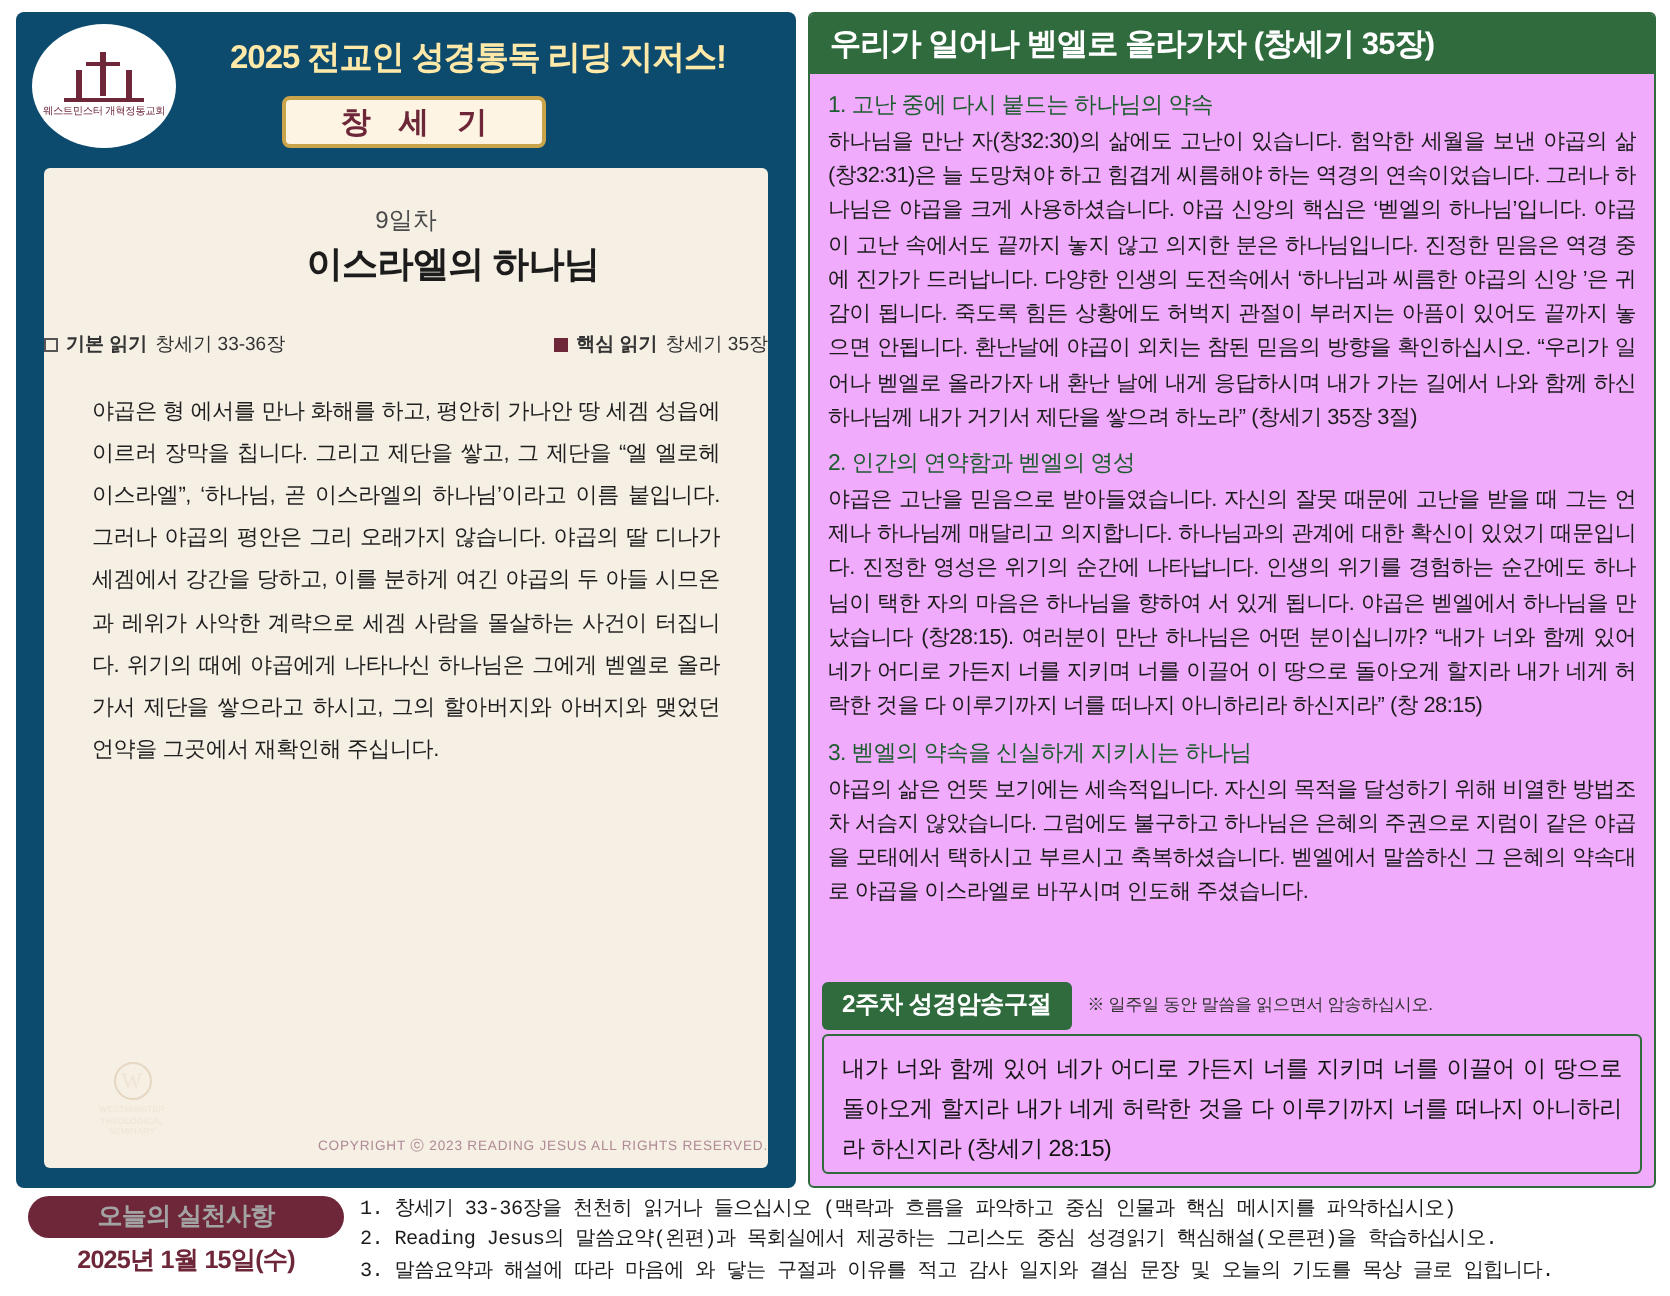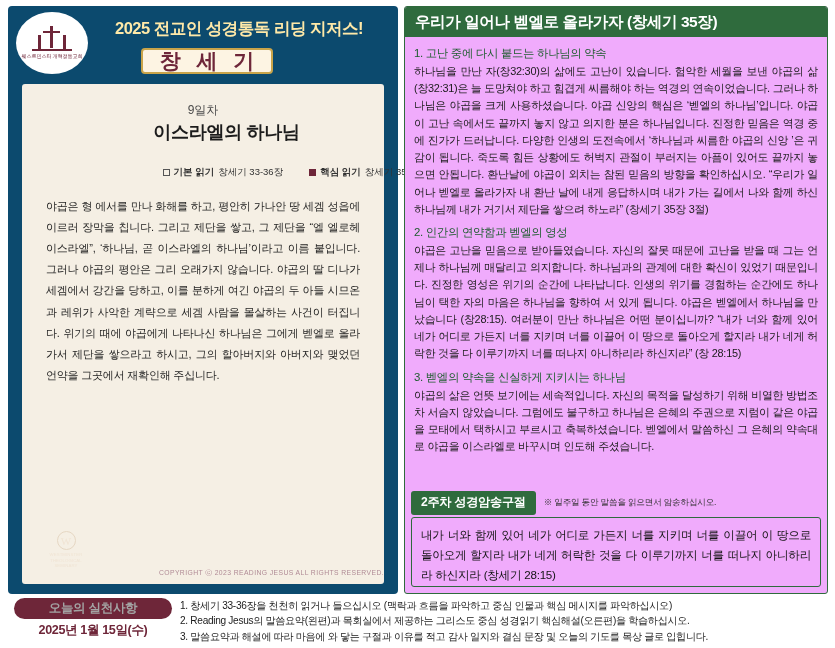--- a/index.html
+++ b/index.html
@@ -40,43 +40,43 @@
     font-size: 16.5px; font-weight: bold;
     letter-spacing: -0.5px;
   }
   .genesis-badge {
     position: absolute; left: 133px; top: 42px;
     width: 132px; height: 26px;
     background: #fdf4e3;
     border: 2px solid #c9a44a;
     border-radius: 4px;
     display: flex; align-items: center; justify-content: center;
-    color: #6e2639; font-size: 21px; font-weight: bold; letter-spacing: 5px;
+    color: #6e2639; font-size: 15px; font-weight: bold; letter-spacing: 5px;
     text-indent: 5px;
   }
   .card {
     position: absolute; left: 14px; top: 78px;
     width: 362px; height: 500px;
     background: #f5efe4;
     border-radius: 3px;
   }
   .day-label {
     position: absolute; top: 18px; left: 0; width: 100%;
     text-align: center; font-size: 12px; color: #4a4a4a;
   }
   .card-title {
     position: absolute; top: 36px; left: 0; width: 100%;
     text-align: center; font-size: 18px; font-weight: bold; color: #1c1c1c;
     letter-spacing: -0.3px;
     padding-left: 47px;
   }
   .readings {
     position: absolute; top: 82px; left: 0; width: 100%;
-    display: flex; justify-content: flex-end; gap: 26px;
-    font-size: 9.5px; color: #333; margin-left: 32px;
+    display: flex; justify-content: space-between; gap: 26px;
+    font-size: 9.5px; color: #333;
   }
   .readings .item { display: flex; align-items: center; gap: 4px; }
   .chk { display:inline-block; width: 7px; height: 7px; border: 1px solid #555; }
   .chk.filled { background: #6e2639; border-color:#6e2639; }
   .readings .strong { font-weight: bold; }
   .body-text {
     position: absolute; top: 112px; left: 24px; right: 24px;
     font-size: 11px; line-height: 1.92; color: #1f1f1f;
     text-align: justify; letter-spacing: -0.2px;
   }
@@ -163,21 +163,21 @@
     display:flex; align-items:center; justify-content:center;
     font-size: 12.5px; font-weight: bold; letter-spacing: -0.3px;
   }
   .footer-date {
     position: absolute; left: 6px; top: 24px; width: 158px;
     text-align: center; color: #6e2639;
     font-size: 12.6px; font-weight: bold; letter-spacing: -0.4px;
   }
   .footer-list {
     position: absolute; left: 172px; top: 0; right: 5px;
-    font-size: 10.1px; line-height: 1.52; color: #1b1b1b; letter-spacing: -0.3px;
+    font-size: 10.1px; line-height: 1.52; color: #1b1b1b; letter-spacing: -0.3px; font-family: Liberation Mono, monospace;
   }
   .footer-list div { white-space: nowrap; }
 </style>
 </head>
 <body>
 
 <div class="page">
 
   <div class="left-panel">
 

